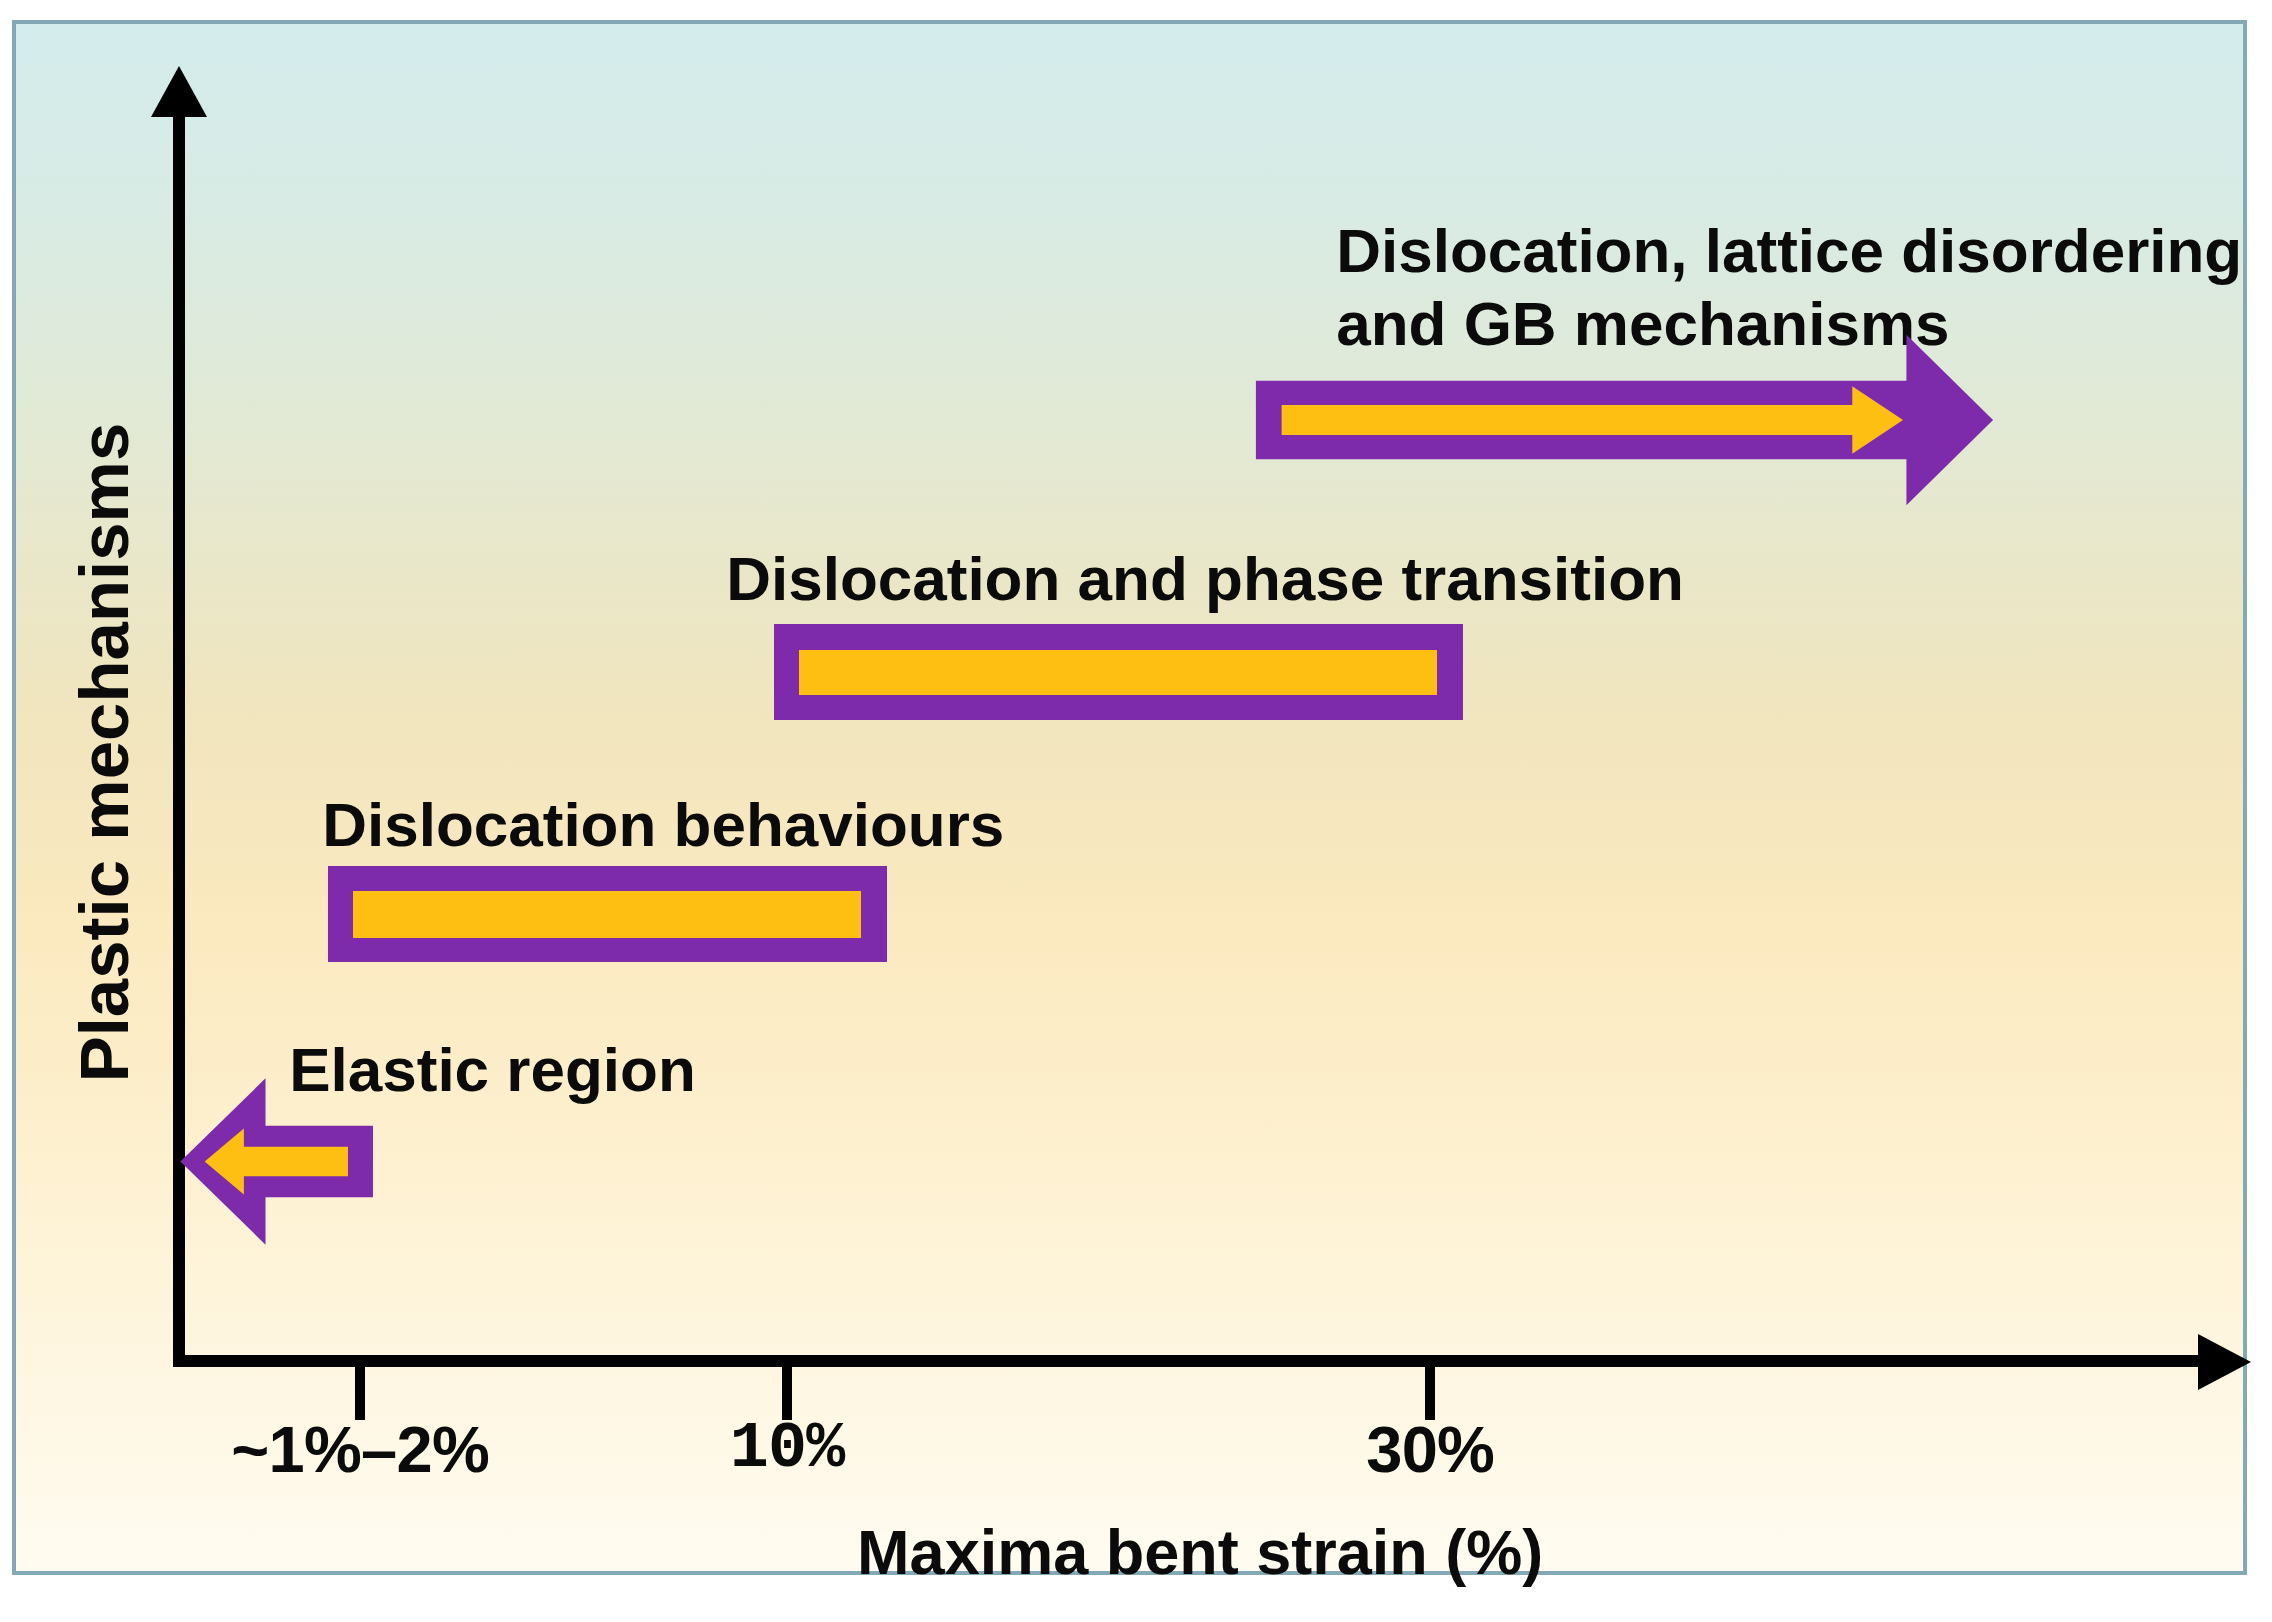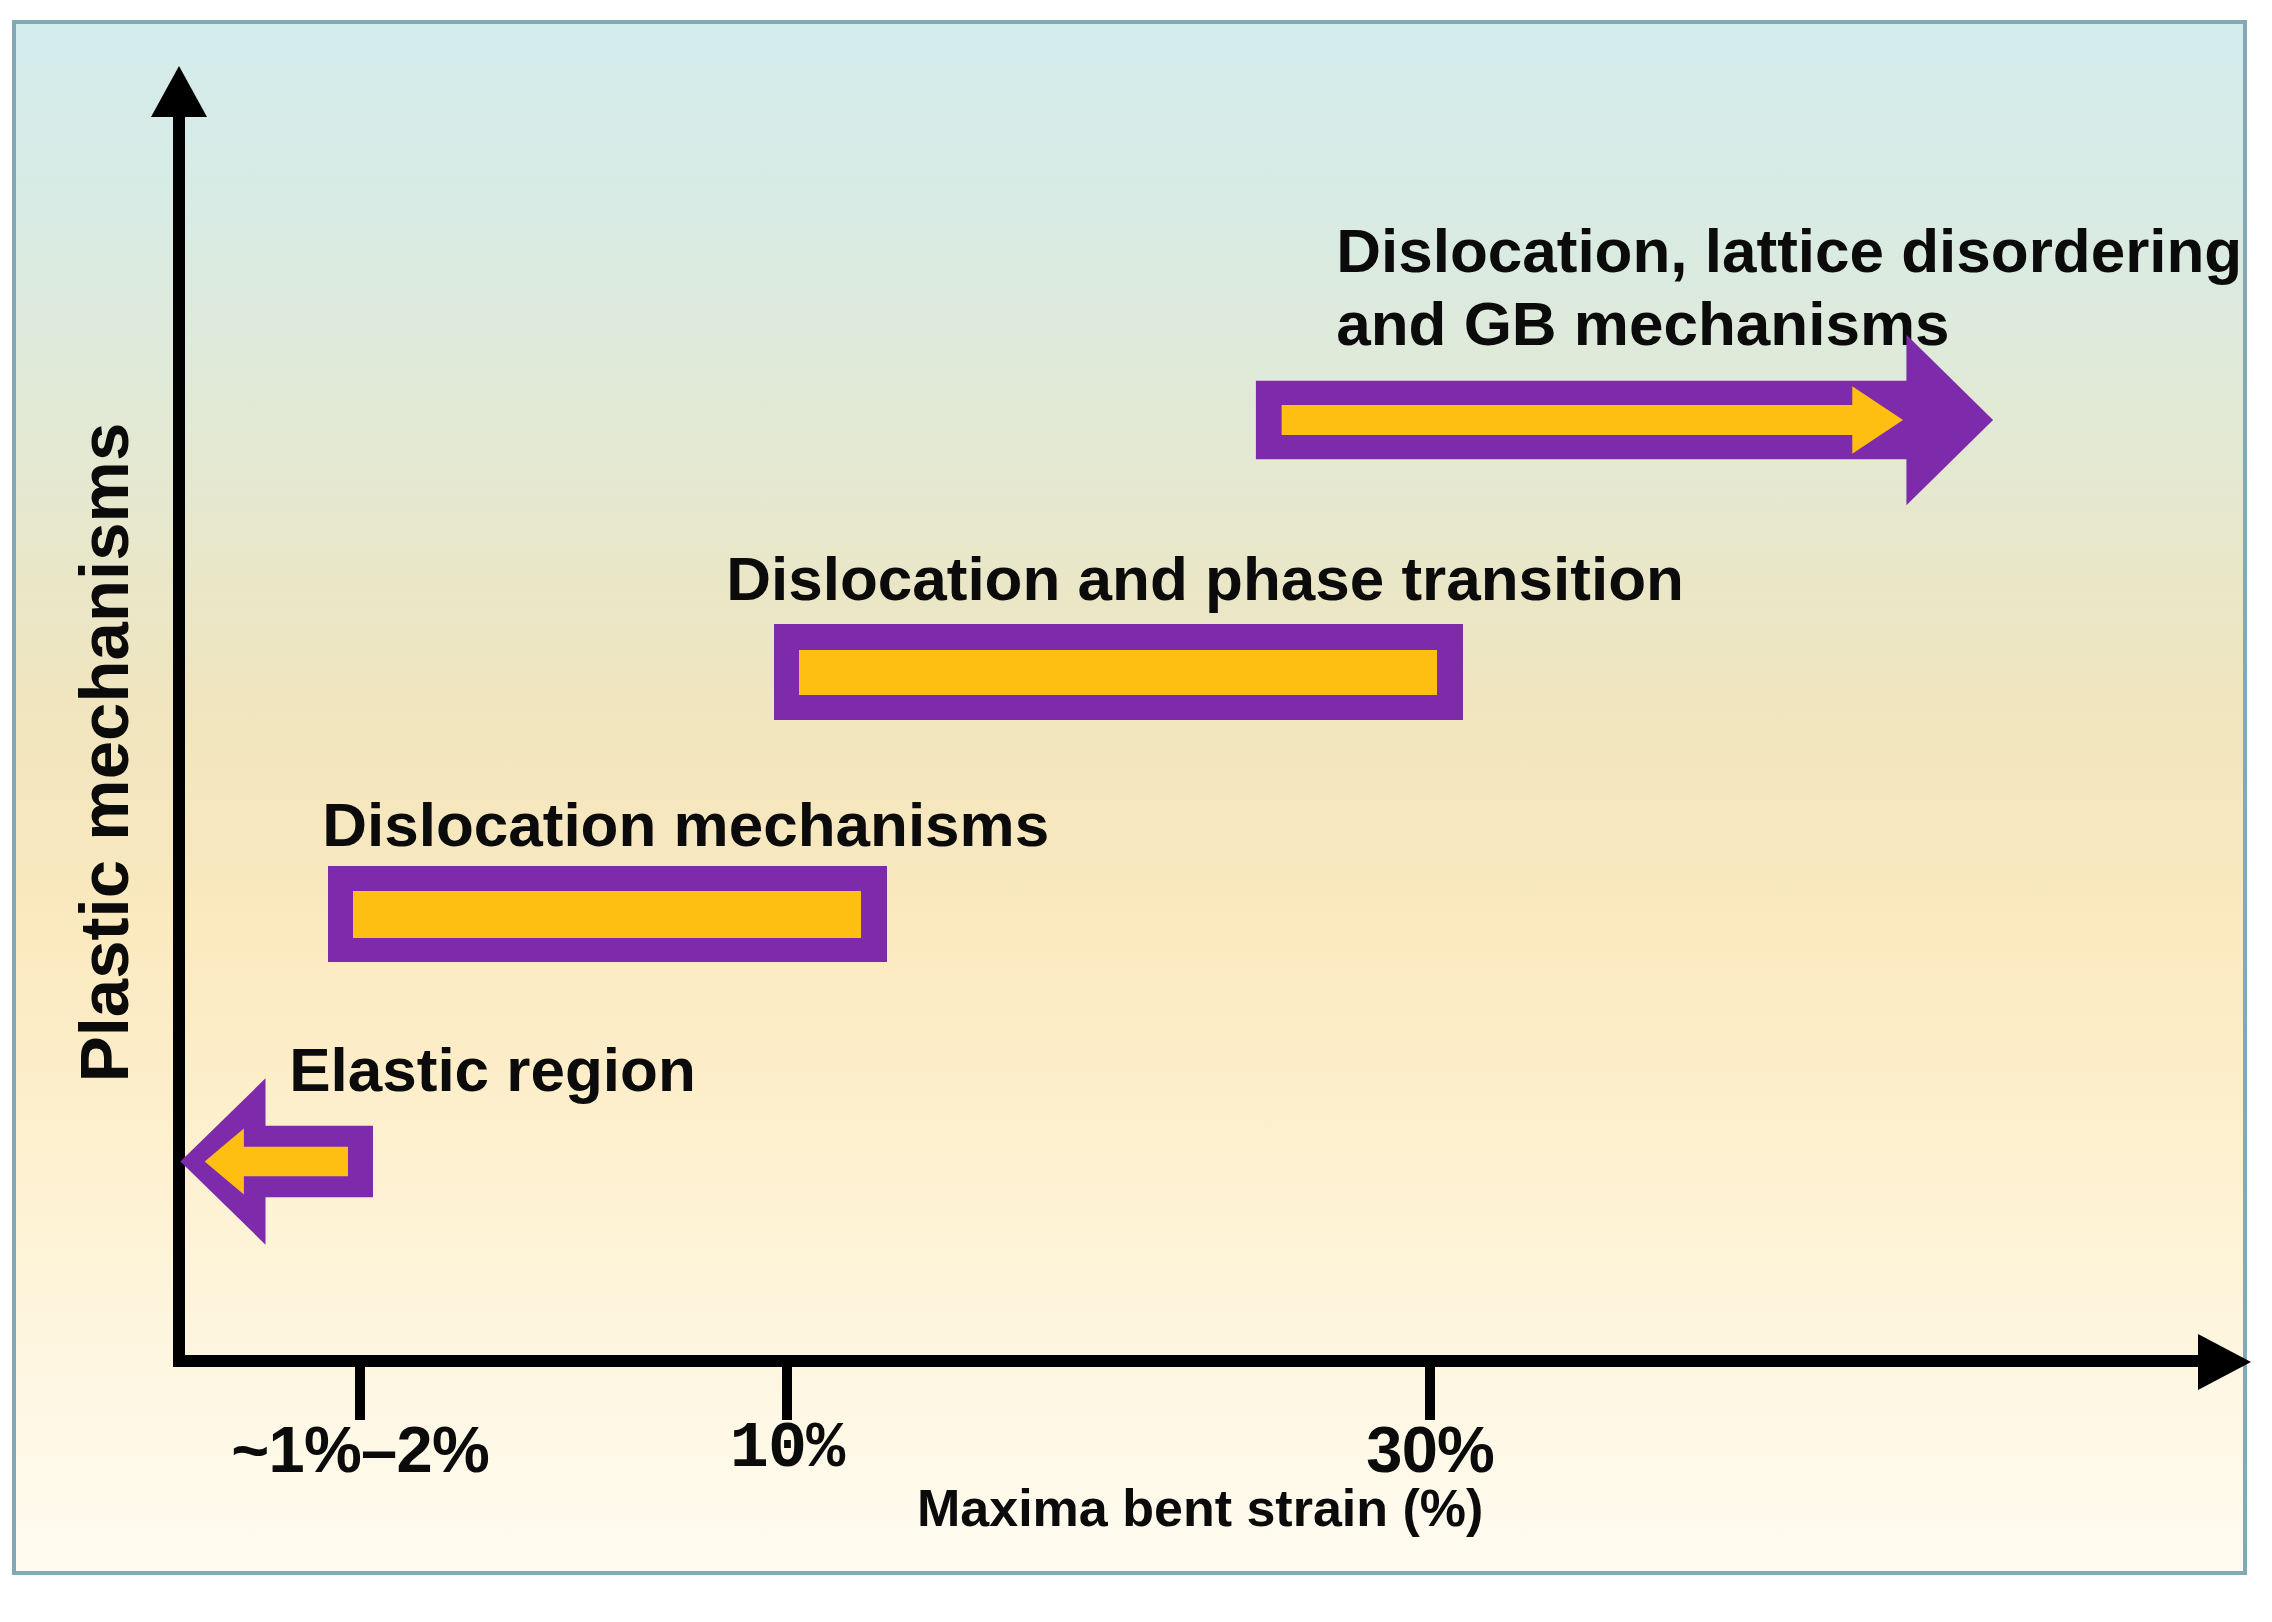--- a/index.html
+++ b/index.html
@@ -66,23 +66,23 @@
     white-space:nowrap;
     transform:translateX(-50%);
     letter-spacing:-0.7px;
   }
   #tick-label-1{left:344px;}
   #tick-label-2{left:771px;font-family:Liberation Mono, monospace;}
   #tick-label-3{left:1414px;}
 
   #x-axis-title{
     position:absolute;
-    left:1184px; top:1454px;
+    left:1184px; top:1492px;
     transform:translateX(-50%);
-    font-size:52px;
+    font-size:63px;
     font-weight:700;
     color:#0b0b0b;
     white-space:nowrap;
     text-align:right;
   }
 
   #y-axis-title{
     position:absolute;
     left:-274px; top:689px;
     width:725px;
@@ -156,21 +156,21 @@
 
       <polygon points="4,72 965,72 965,4 1093,130 965,256 965,188 4,188" fill="#7D2BAB"></polygon>
 
       <polygon points="42,108 885,108 885,80 960,130 885,180 885,152 42,152" fill="#FFBE12"></polygon>
     </svg>
 
     <div class="band-label" id="label-middle">Dislocation and phase transition</div>
     <div class="bar-outer" id="bar-middle-outer"></div>
     <div class="bar-inner" id="bar-middle-inner"></div>
 
-    <div class="band-label" id="label-lower">Dislocation mechanisms</div>
+    <div class="band-label" id="label-lower">Dislocation behaviours</div>
     <div class="bar-outer" id="bar-lower-outer"></div>
     <div class="bar-inner" id="bar-lower-inner"></div>
 
     <div class="band-label" id="label-elastic">Elastic region</div>
 
     <svg id="arrow-elastic" viewBox="0 0 290 250">
 
       <polygon points="2,125 128,2 128,72 287,72 287,178 128,178 128,248" fill="#7D2BAB"></polygon>
 
       <polygon points="38,125 96,76 96,103 250,103 250,147 96,147 96,174" fill="#FFBE12"></polygon>

